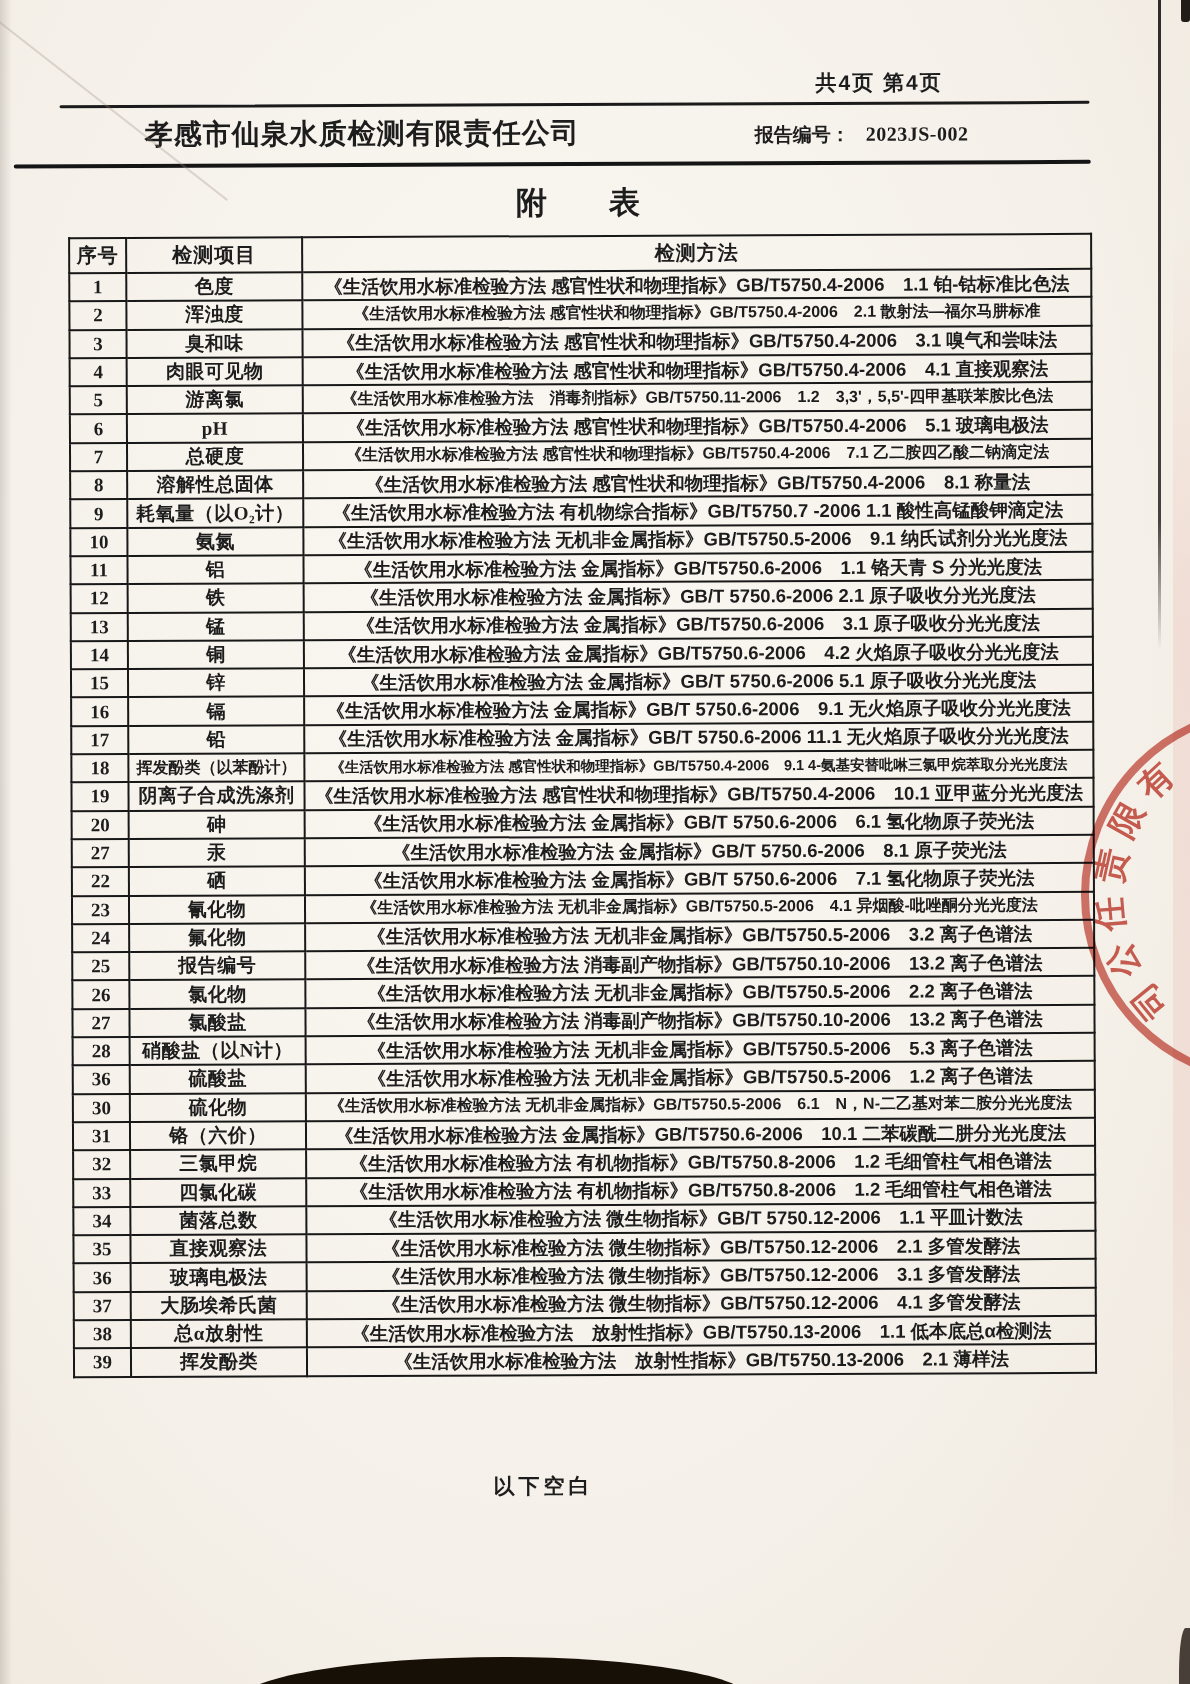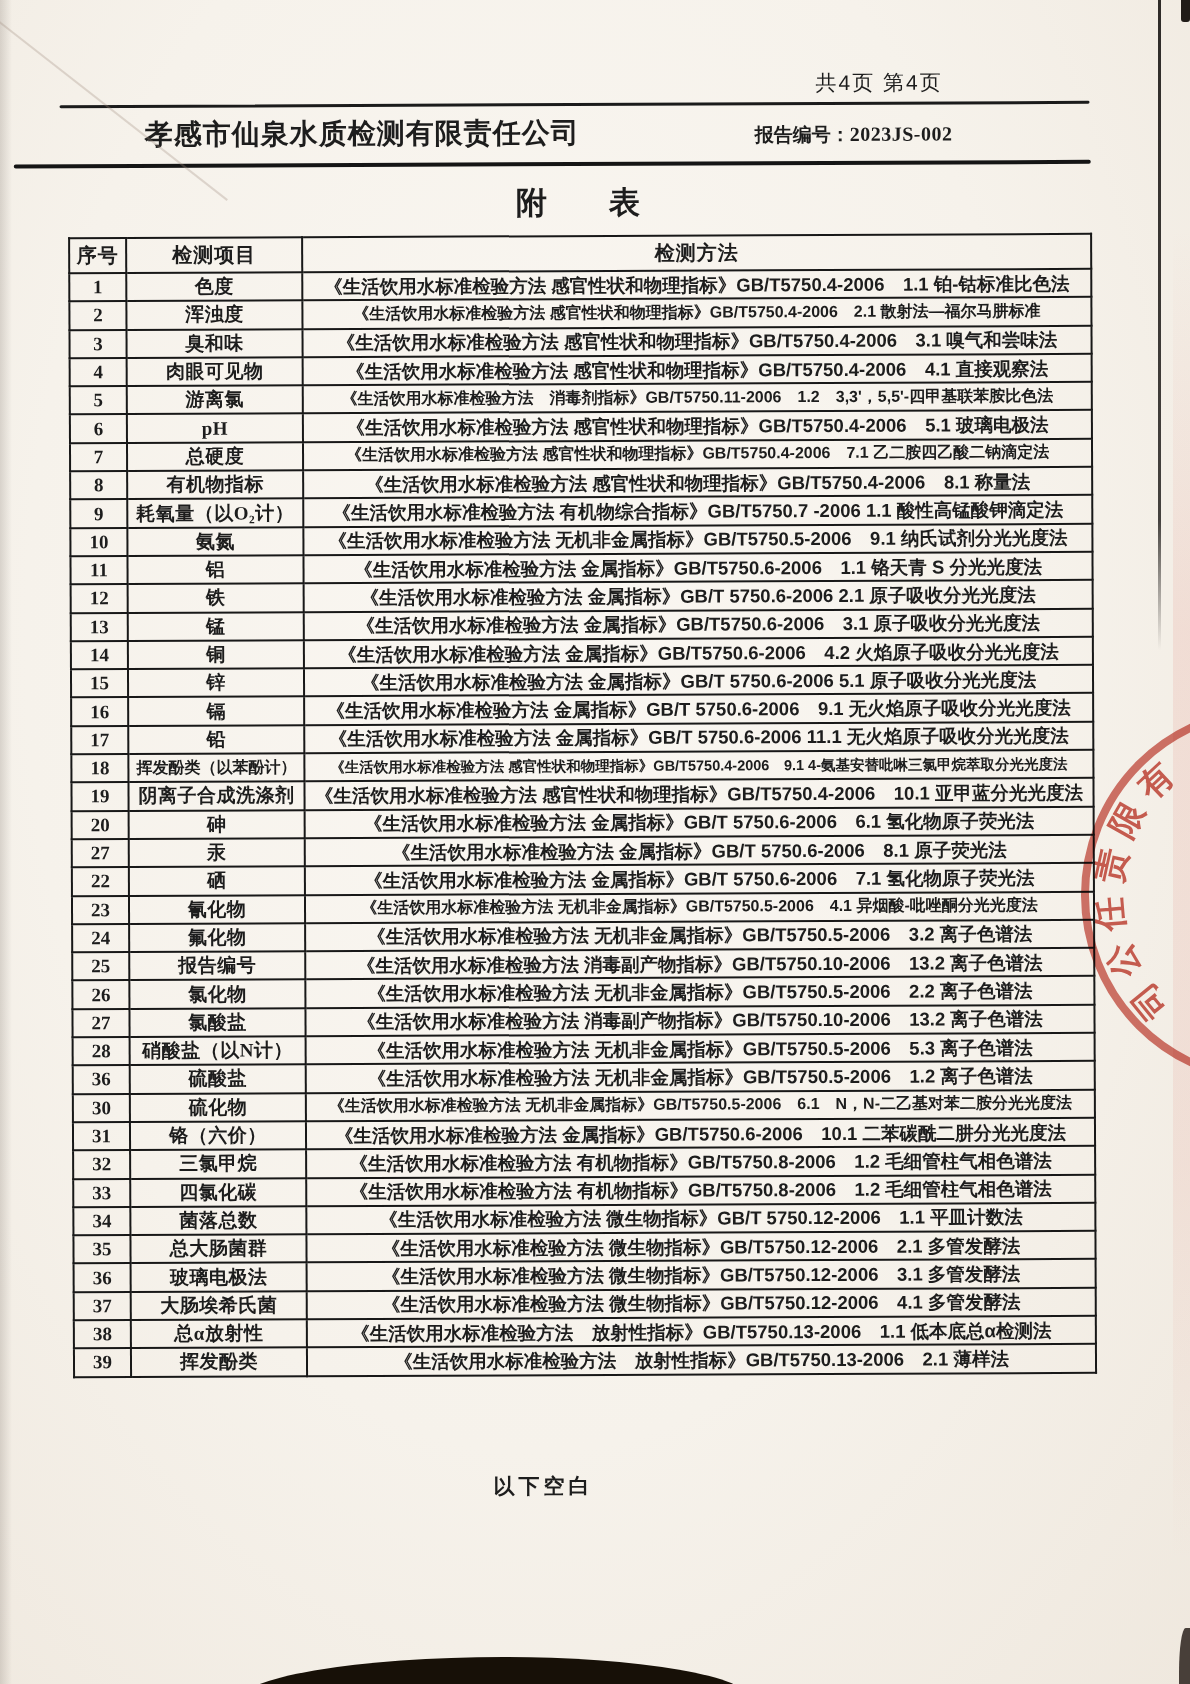--- a/index.html
+++ b/index.html
@@ -2,25 +2,25 @@
 <html><head>
 <meta charset="utf-8">
 <style>
   html,body{margin:0;padding:0;}
   body{
     width:1190px;height:1684px;position:relative;overflow:hidden;
     font-family:"Liberation Sans",sans-serif;color:#1d1d1d;
     background:radial-gradient(ellipse at 45% 38%, #faf7f2 0%, #f6f2eb 55%, #efe8de 100%);
   }
   #content{position:absolute;left:0;top:0;width:1190px;height:1684px;transform:rotate(-0.25deg);transform-origin:50% 40%;}
-  .pagination{position:absolute;left:818px;top:70px;font-size:21px;font-weight:normal;letter-spacing:2px;}
+  .pagination{position:absolute;left:818px;top:70px;font-size:21px;font-weight:bold;letter-spacing:2px;}
   .rule1{position:absolute;left:62px;top:103px;width:1030px;height:3px;background:#1b1b1b;border-radius:2px;}
   .company{position:absolute;left:147px;top:114px;font-size:28px;font-weight:bold;letter-spacing:1px;}
   .report{position:absolute;left:757px;top:123px;font-size:19px;font-weight:bold;}
-  .report .num{font-family:"Liberation Serif",serif;font-size:20px;margin-left:0;letter-spacing:.5px;text-align:center;}
+  .report .num{font-family:"Liberation Serif",serif;font-size:20px;margin-left:16px;letter-spacing:.5px;text-align:center;}
   .rule2{position:absolute;left:16px;top:162px;width:1077px;height:4px;background:#151515;border-radius:2px;}
   .doc-title{position:absolute;left:400px;top:182px;width:360px;text-align:center;font-size:31px;font-weight:bold;}
   table.appx{position:absolute;left:70px;top:235px;width:1022px;border-collapse:collapse;table-layout:fixed;}
   table.appx th, table.appx td{border:2px solid #181818;padding:0 3px;overflow:hidden;}
   table.appx th{height:33px;font-size:20px;font-weight:bold;letter-spacing:1px;}
   table.appx td{height:26.3px;text-align:center;vertical-align:middle;}
   col.c-no{width:57px;} col.c-item{width:176px;} col.c-method{width:789px;}
   .cellfit{display:block;white-space:nowrap;overflow:hidden;text-align:center;}
   td.no-cell{font-family:"Liberation Serif",serif;font-size:19px;font-weight:bold;}
   td.item-cell .cellfit{font-size:19px;font-weight:bold;letter-spacing:.5px;font-family:Liberation Serif, serif;}
@@ -139,21 +139,21 @@
             <span class="cellfit">总硬度</span>
           </td>
     <td class="method-cell">
             <span class="cellfit small">《生活饮用水标准检验方法 感官性状和物理指标》GB/T5750.4-2006　7.1 乙二胺四乙酸二钠滴定法</span>
           </td>
   </tr>
 
   <tr>
     <td class="no-cell">8</td>
     <td class="item-cell">
-            <span class="cellfit">有机物指标</span>
+            <span class="cellfit">溶解性总固体</span>
           </td>
     <td class="method-cell">
             <span class="cellfit">《生活饮用水标准检验方法 感官性状和物理指标》GB/T5750.4-2006　8.1 称量法</span>
           </td>
   </tr>
 
   <tr>
     <td class="no-cell">9</td>
     <td class="item-cell">
             <span class="cellfit">耗氧量（以O₂计）</span>
@@ -409,21 +409,21 @@
             <span class="cellfit">菌落总数</span>
           </td>
     <td class="method-cell">
             <span class="cellfit">《生活饮用水标准检验方法 微生物指标》GB/T 5750.12-2006　1.1 平皿计数法</span>
           </td>
   </tr>
 
   <tr>
     <td class="no-cell">35</td>
     <td class="item-cell">
-            <span class="cellfit">总大肠菌群</span>
+            <span class="cellfit">直接观察法</span>
           </td>
     <td class="method-cell">
             <span class="cellfit">《生活饮用水标准检验方法 微生物指标》GB/T5750.12-2006　2.1 多管发酵法</span>
           </td>
   </tr>
 
   <tr>
     <td class="no-cell">36</td>
     <td class="item-cell">
             <span class="cellfit">玻璃电极法</span>

